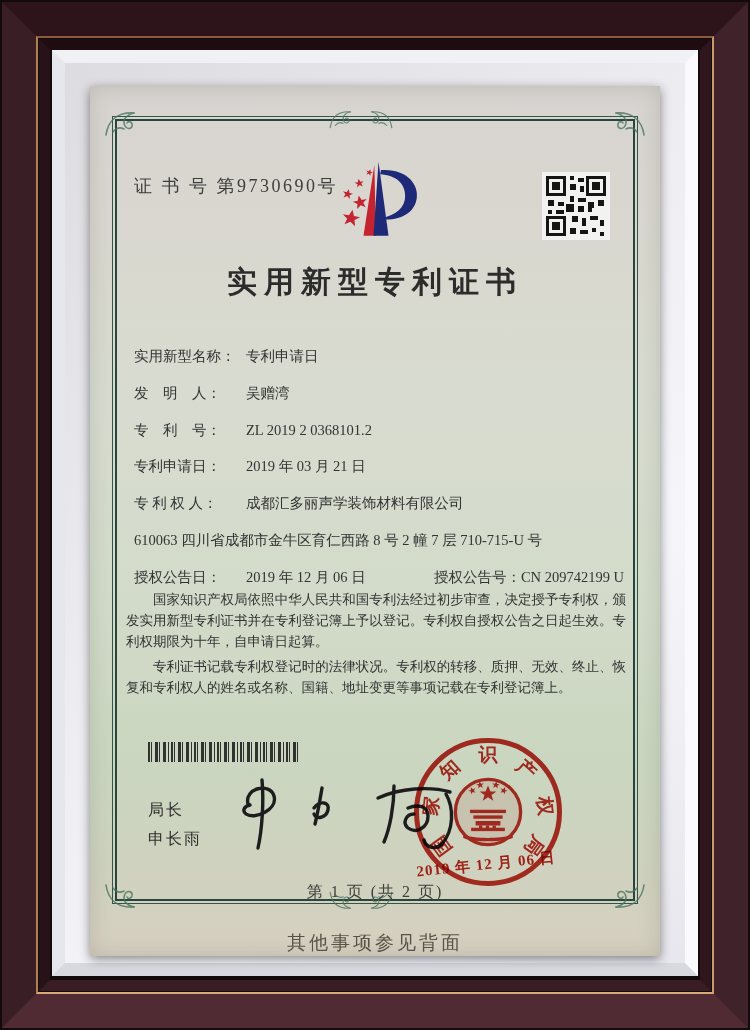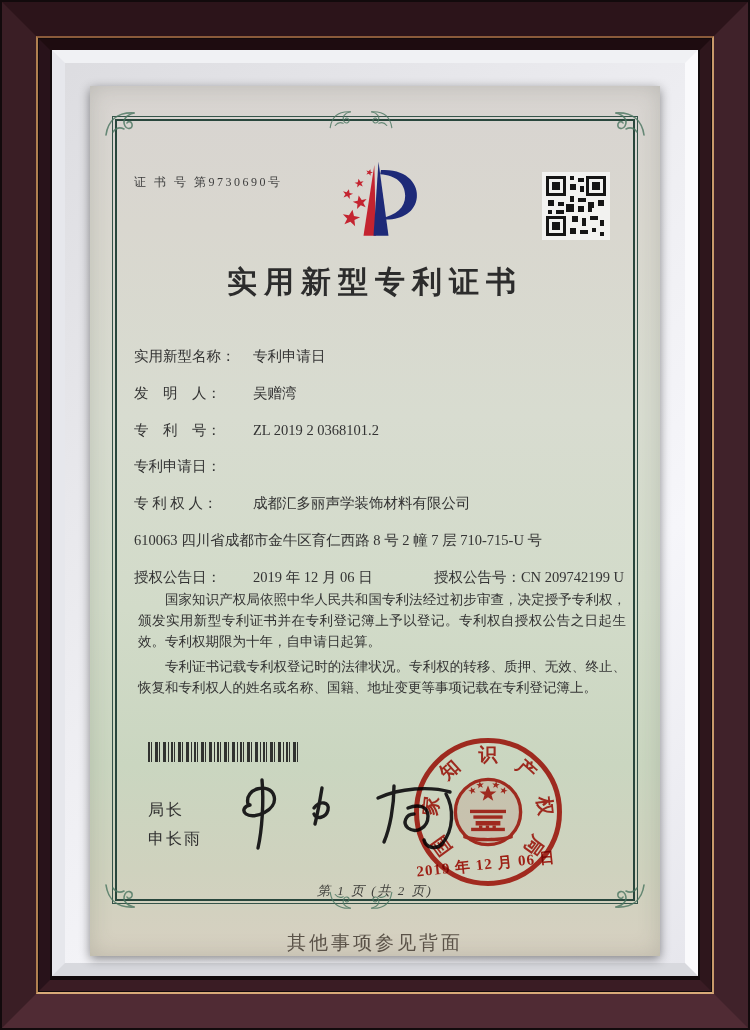--- a/index.html
+++ b/index.html
@@ -32,33 +32,33 @@
   .ornament{position:absolute;width:34px;height:30px;opacity:.8;}
   .orn-tl{left:14px;top:22px;}
   .orn-tr{right:14px;top:22px;transform:scaleX(-1);}
   .orn-bl{left:14px;bottom:44px;transform:scaleY(-1);}
   .orn-br{right:14px;bottom:44px;transform:scale(-1,-1);}
   .orn-tc1{left:47%;top:18px;transform:translateX(-34px) scale(.72);}
   .orn-tc2{left:47%;top:18px;transform:translateX(6px) scale(-.72,.72);}
   .orn-bc1{left:47%;bottom:40px;transform:translateX(-34px) scale(.72,-.72);}
   .orn-bc2{left:47%;bottom:40px;transform:translateX(6px) scale(-.72,-.72);}
   
-  .cert-no{position:absolute;left:44px;top:88px;font-size:12px;letter-spacing:2.5px;color:#3d3d3d;}
+  .cert-no{position:absolute;left:44px;top:88px;font-size:18px;letter-spacing:2.5px;color:#3d3d3d;}
   .logo{position:absolute;left:236px;top:60px;width:100px;height:108px;}
   .qr{position:absolute;left:452px;top:86px;width:68px;height:68px;}
   .title{position:absolute;left:0;right:0;top:176px;text-align:center;
     font-size:30px;font-weight:700;letter-spacing:7px;color:#2c2c2c;}
   
   .fields{position:absolute;left:44px;right:36px;top:260px;font-size:14.5px;line-height:1.5;}
-  .row{display:flex;margin-bottom:15px;gap:7px;}
+  .row{display:flex;margin-bottom:15px;}
   .flabel{flex:0 0 112px;white-space:pre;color:#333;}
   .fvalue{flex:1 1 auto;color:#333;}
   .pair2{margin-left:26px;white-space:nowrap;}
   
-  .paras{position:absolute;left:48px;right:34px;top:504px;font-size:13.5px;
+  .paras{position:absolute;left:36px;right:34px;top:504px;font-size:13.5px;
     line-height:1.55;text-align:justify;color:#333;}
   .paras p{margin:0 0 4px 0;text-indent:2em;}
   
   .barcode{position:absolute;left:58px;top:656px;width:152px;height:20px;opacity:.88;
     background-image:repeating-linear-gradient(90deg,
       #1c1c1c 0 2px,transparent 2px 3px,
       #1c1c1c 3px 4px,transparent 4px 7px,
       #1c1c1c 7px 10px,transparent 10px 11px,
       #1c1c1c 11px 12px,transparent 12px 15px,
       #1c1c1c 15px 18px,transparent 18px 20px,
@@ -72,21 +72,21 @@
   .seal-ring{position:absolute;inset:4px;border:5px solid #c3271d;border-radius:50%;}
   .seal-char{position:absolute;left:50%;top:50%;width:22px;height:22px;margin:-11px 0 0 -11px;
     color:#c3271d;font-size:19px;font-weight:700;text-align:center;line-height:22px;
     font-family:"Liberation Serif","DejaVu Serif",serif;}
   .emblem{position:absolute;left:50%;top:50%;width:72px;height:72px;margin:-36px 0 0 -36px;}
   .seal-date{position:absolute;left:326px;top:766px;width:200px;color:#c3271d;
     font-size:15px;font-weight:700;letter-spacing:1px;transform:rotate(-6deg);
     mix-blend-mode:multiply;}
   
   .page-info{position:absolute;left:0;right:0;top:796px;text-align:center;
-    font-size:13px;letter-spacing:2px;color:#40403c;font-style:italic;}
+    font-size:16px;letter-spacing:2px;color:#40403c;}
   .back-note{position:absolute;left:0;right:0;top:844px;text-align:center;
     font-size:19px;letter-spacing:3px;color:#5a5248;}
 </style>
 </head>
 <body>
 
 <svg width="0" height="0" style="position:absolute">
   <defs>
     <polygon id="star" points="0,-10 2.9,-3.1 10,-3.1 4.2,1.2 6.2,8.1 0,3.9 -6.2,8.1 -4.2,1.2 -10,-3.1 -2.9,-3.1"></polygon>
     <g id="flourish" fill="none" stroke="#4a7560" stroke-width="1.6" stroke-linecap="round">
@@ -201,20 +201,21 @@
     <span class="fvalue">吴赠湾</span>
   </div>
 
   <div class="row">
     <span class="flabel">专　利　号：</span>
     <span class="fvalue">ZL 2019 2 0368101.2</span>
   </div>
 
   <div class="row">
     <span class="flabel">专利申请日：</span>
+    <span class="fvalue">2019 年 03 月 21 日</span>
   </div>
 
   <div class="row">
     <span class="flabel">专 利 权 人：</span>
     <span class="fvalue">成都汇多丽声学装饰材料有限公司</span>
   </div>
 
   <div class="row">
     <span class="fvalue">610063 四川省成都市金牛区育仁西路 8 号 2 幢 7 层 710-715-U 号</span>
   </div>

